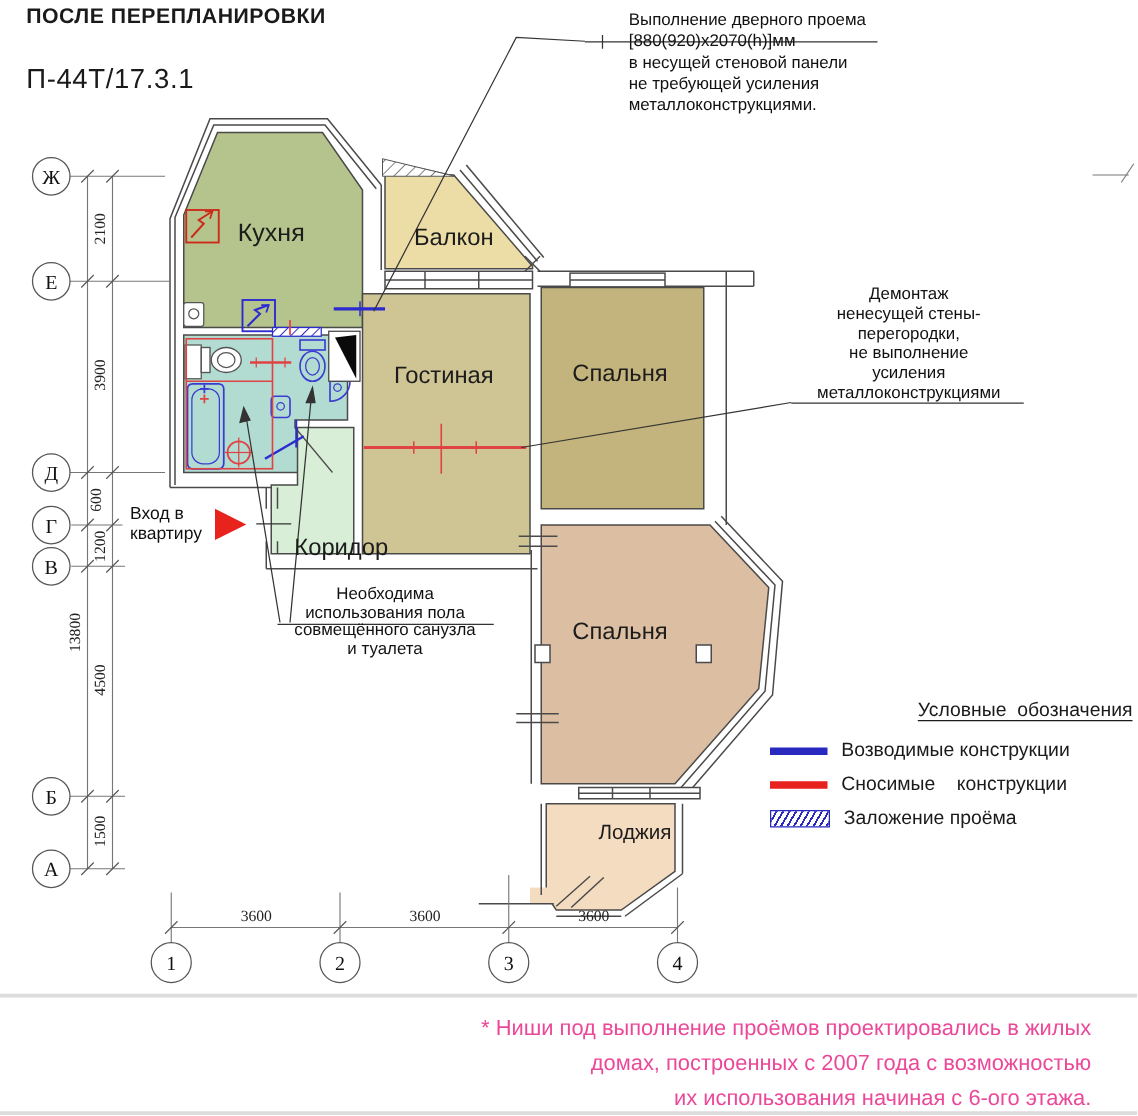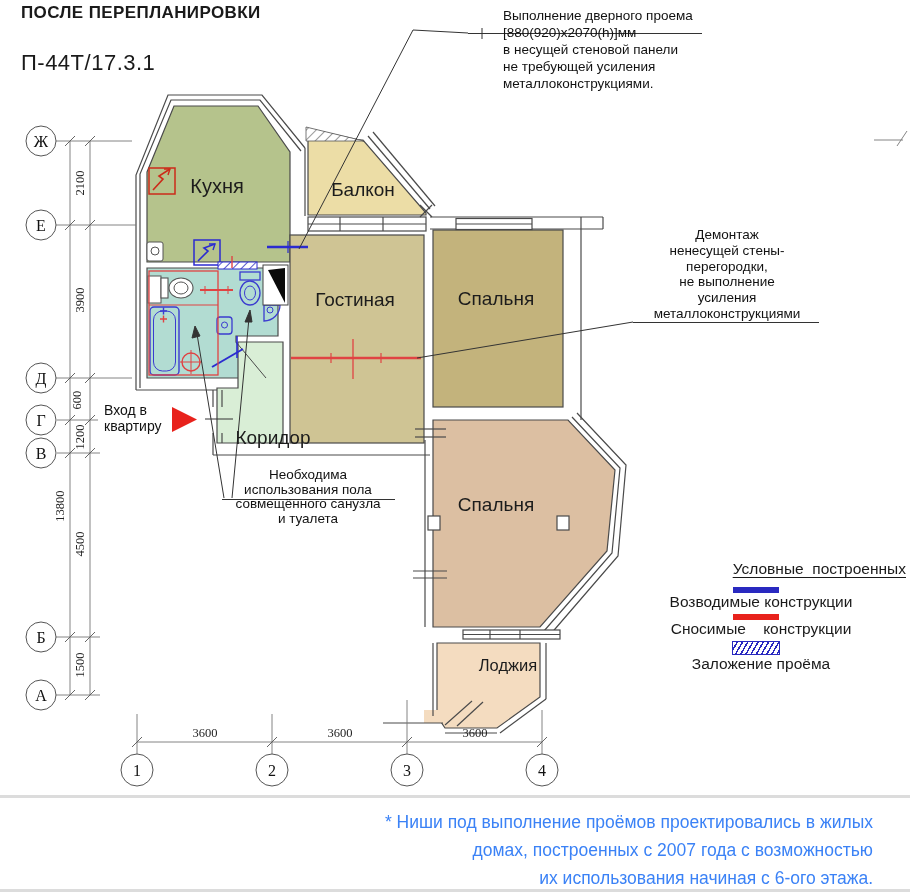--- a/index.html
+++ b/index.html
@@ -10,28 +10,28 @@
   .page-title{left:21px;top:3px;font-size:17px;font-weight:bold;letter-spacing:.4px;}
   .plan-code{left:21px;top:50px;font-size:22px;font-weight:normal;letter-spacing:.5px;}
   .ann{font-size:13.5px;line-height:16.9px;color:#111;}
   .ann-door{left:503px;top:8px;width:250px;text-align:left;}
   .ann-demo{left:631px;top:227px;width:192px;text-align:center;line-height:15.8px;}
   .ann-water{left:215px;top:468px;width:186px;text-align:center;line-height:14.6px;}
   .ann-entry{left:104px;top:403px;width:70px;text-align:left;font-size:14px;line-height:15.5px;}
   .legend{left:616px;top:560px;width:290px;}
   .legend-title{font-size:15.5px;text-decoration:underline;text-underline-offset:3px;
                 margin-left:33px;white-space:pre;margin-bottom:9px;}
-  .legend-row{display:flex;align-items:center;height:27px;flex-direction:column;}
+  .legend-row{display:flex;align-items:center;height:27px;}
   .legend-swatch{width:46px;height:6px;margin-right:11px;flex:none;}
   .legend-swatch.blue{background:#2929c0;}
   .legend-swatch.red{background:#e8221c;}
   .legend-swatch.hatch{height:12px;border:1px solid #2929c0;
      background:repeating-linear-gradient(120deg,#fff 0 3px,#2929c0 3px 4.5px);}
   .legend-label{font-size:15.5px;white-space:pre;}
-  .footnote{left:13px;top:808px;width:860px;color:#3b82f6;font-size:17.5px;line-height:28px;}
+  .footnote{left:13px;top:808px;width:860px;color:#ec4899;font-size:17.5px;line-height:28px;}
   .sep{left:0;width:910px;height:3px;background:#dcdcdc;}
   .svgtext{font-family:"Liberation Sans",sans-serif;fill:#1c1c1c;}
   .dimtext{font-family:"Liberation Serif",serif;fill:#222;}
 </style>
 </head>
 <body>
 
 <div id="stage">
 
 <svg id="plan-svg" width="910" height="893" viewBox="0 0 910 893">
@@ -312,21 +312,21 @@
   <div>совмещённого санузла</div>
   <div>и туалета</div>
 </div>
 
 <div class="abs ann ann-entry">
   <div>Вход в</div>
   <div>квартиру</div>
 </div>
 
 <div class="abs legend">
-  <div class="legend-title">Условные  построенных</div>
+  <div class="legend-title">Условные  обозначения</div>
   <div class="legend-row">
     <div class="legend-swatch blue"></div>
     <div class="legend-label">Возводимые конструкции</div>
   </div>
   <div class="legend-row">
     <div class="legend-swatch red"></div>
     <div class="legend-label">Сносимые    конструкции</div>
   </div>
   <div class="legend-row">
     <div class="legend-swatch hatch"></div>

